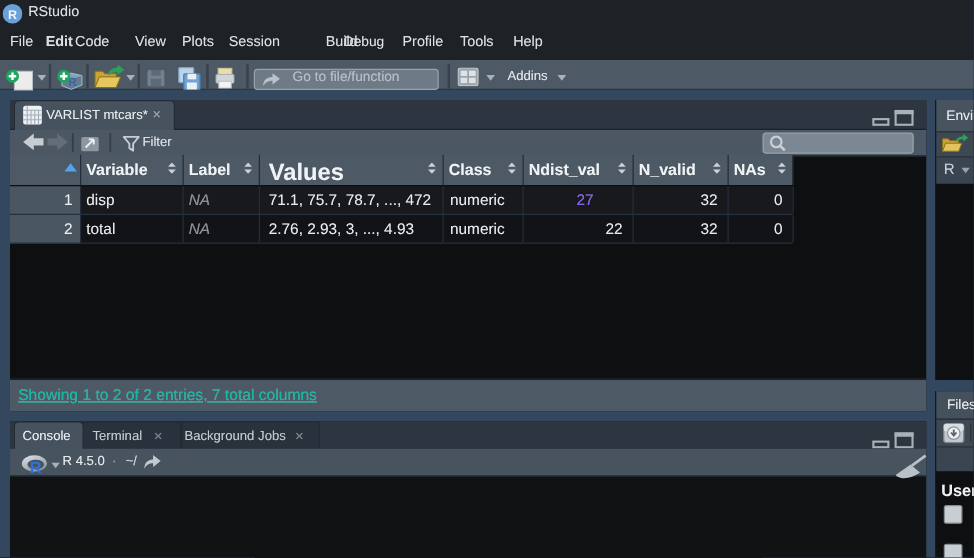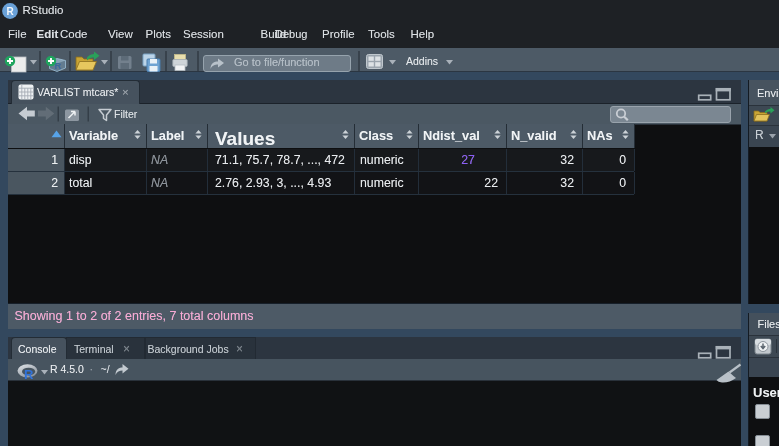--- a/index.html
+++ b/index.html
@@ -219,21 +219,21 @@
       <div class="abs" style="left:138px;top:92px;width:1px;height:22px;background:#232e3a;"></div>
       <div class="abs" style="left:199px;top:92px;width:1px;height:22px;background:#232e3a;"></div>
       <div class="abs" style="left:346px;top:92px;width:1px;height:22px;background:#232e3a;"></div>
       <div class="abs" style="left:410px;top:92px;width:1px;height:22px;background:#232e3a;"></div>
       <div class="abs" style="left:498px;top:92px;width:1px;height:22px;background:#232e3a;"></div>
       <div class="abs" style="left:574px;top:92px;width:1px;height:22px;background:#232e3a;"></div>
       <div class="abs" style="left:626px;top:92px;width:1px;height:22px;background:#232e3a;"></div>
     </div>
 
   <div class="abs" style="left:0;top:223px;width:733px;height:26px;background:#4d5a66;border-top:1px solid #161f29;box-sizing:border-box;"></div>
-  <div class="txt" style="left:6.5px;top:229px;font-size:12.5px;color:#f9a8d4;">Showing 1 to 2 of 2 entries, 7 total columns</div>
+  <div class="txt" style="left:6.5px;top:229px;font-size:12.5px;color:#14b8a6;text-decoration:underline;">Showing 1 to 2 of 2 entries, 7 total columns</div>
 </div>
 
 <div class="abs" style="left:8px;top:337px;width:733px;height:123px;background:#101214;">
   <div class="abs" style="left:0;top:0;width:733px;height:22px;background:#2c3540;border-bottom:1px solid #1b222a;"></div>
 
   <div class="abs" style="left:58px;top:0;width:79px;height:22px;background:#29323c;border:1px solid #222a33;border-bottom:none;box-sizing:border-box;"></div>
   <div class="abs" style="left:137px;top:0;width:111px;height:22px;background:#29323c;border:1px solid #222a33;border-bottom:none;box-sizing:border-box;"></div>
 
   <div class="abs" style="left:3px;top:0;width:56px;height:23px;background:#46525e;border-radius:4px 4px 0 0;border:1px solid #232c35;border-bottom:none;box-sizing:border-box;"></div>
   <div class="txt" style="left:10px;top:5.5px;font-size:10.5px;color:#eceff2;">Console</div>

